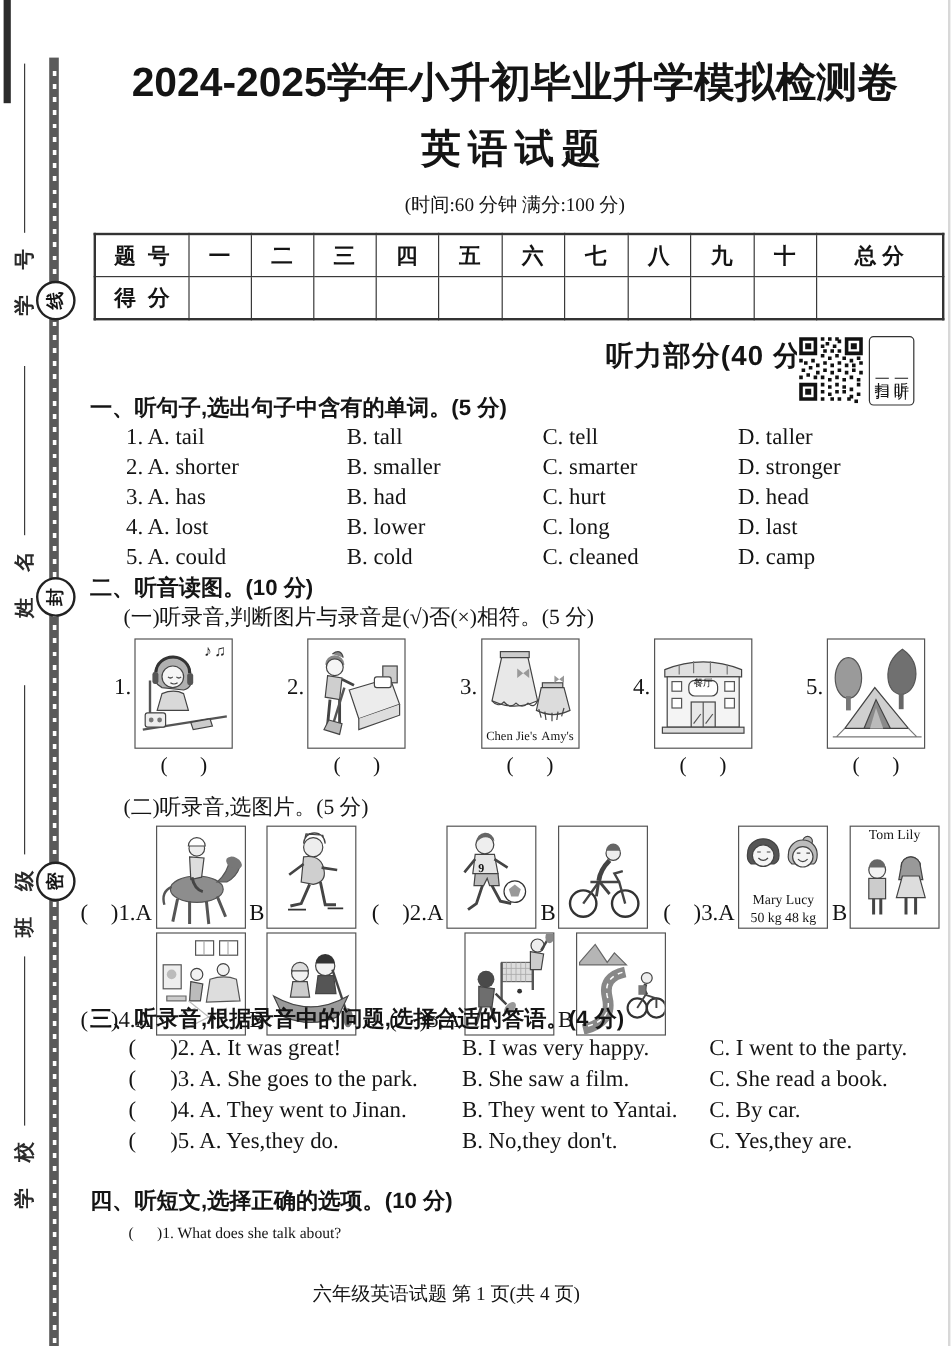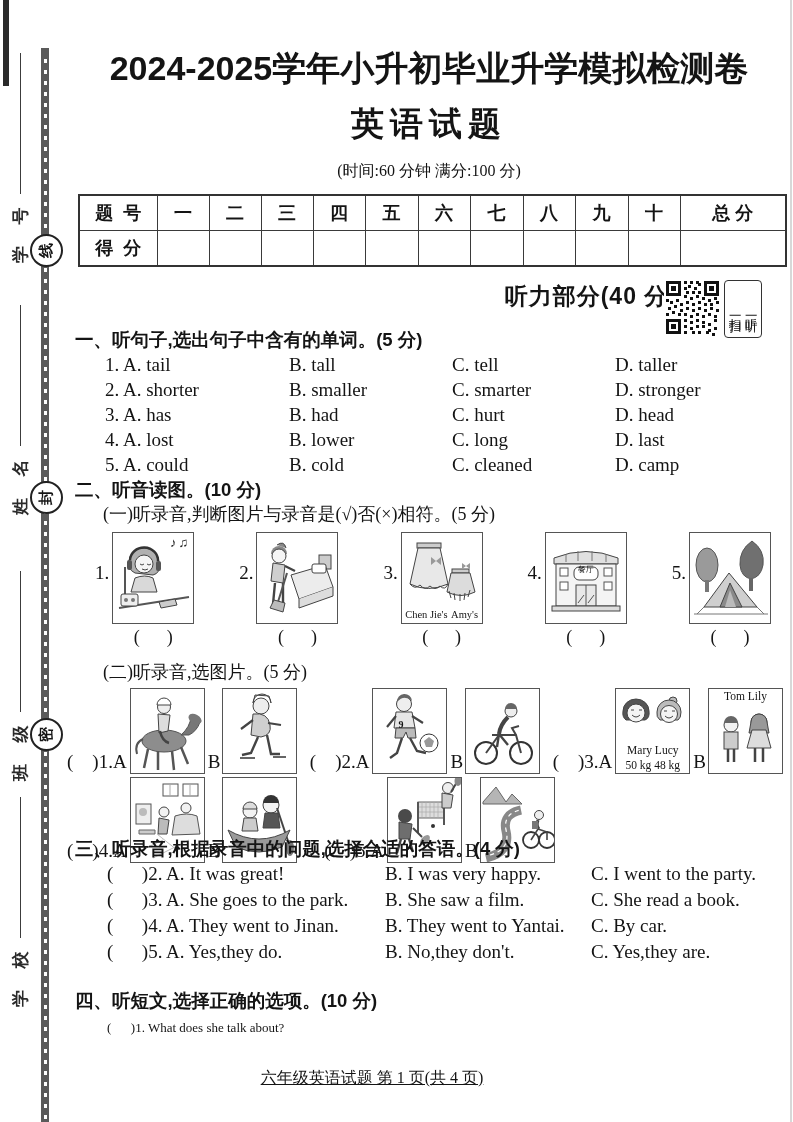--- a/index.html
+++ b/index.html
@@ -80,21 +80,21 @@
   .notes{position:absolute;right:3px;top:2px;font-size:13px;letter-spacing:2px;color:#222;}
   .art{position:absolute;inset:0;width:100%;height:100%;}
 
   
   .s3-row{display:grid;grid-template-columns:278px 206px 1fr;padding-left:32px;
        font-size:19px;line-height:26px;}
   .s4-q{font-size:13px;line-height:26px;padding-left:32px;margin-top:2px;}
   .s4-opts{display:grid;grid-template-columns:200px 200px 1fr;padding-left:113px;
        font-size:19px;line-height:26px;}
 
-  .footer{position:absolute;left:0;width:744px;top:1068px;text-align:center;font-size:16px;text-decoration:underline;}
+  .footer{position:absolute;left:0;width:744px;top:1068px;text-align:center;font-size:16px;}
 </style>
 </head>
 <body>
 
 <div>
 
   <div class="scan-bar"></div>
   <div class="edge"></div>
 
   <div>

